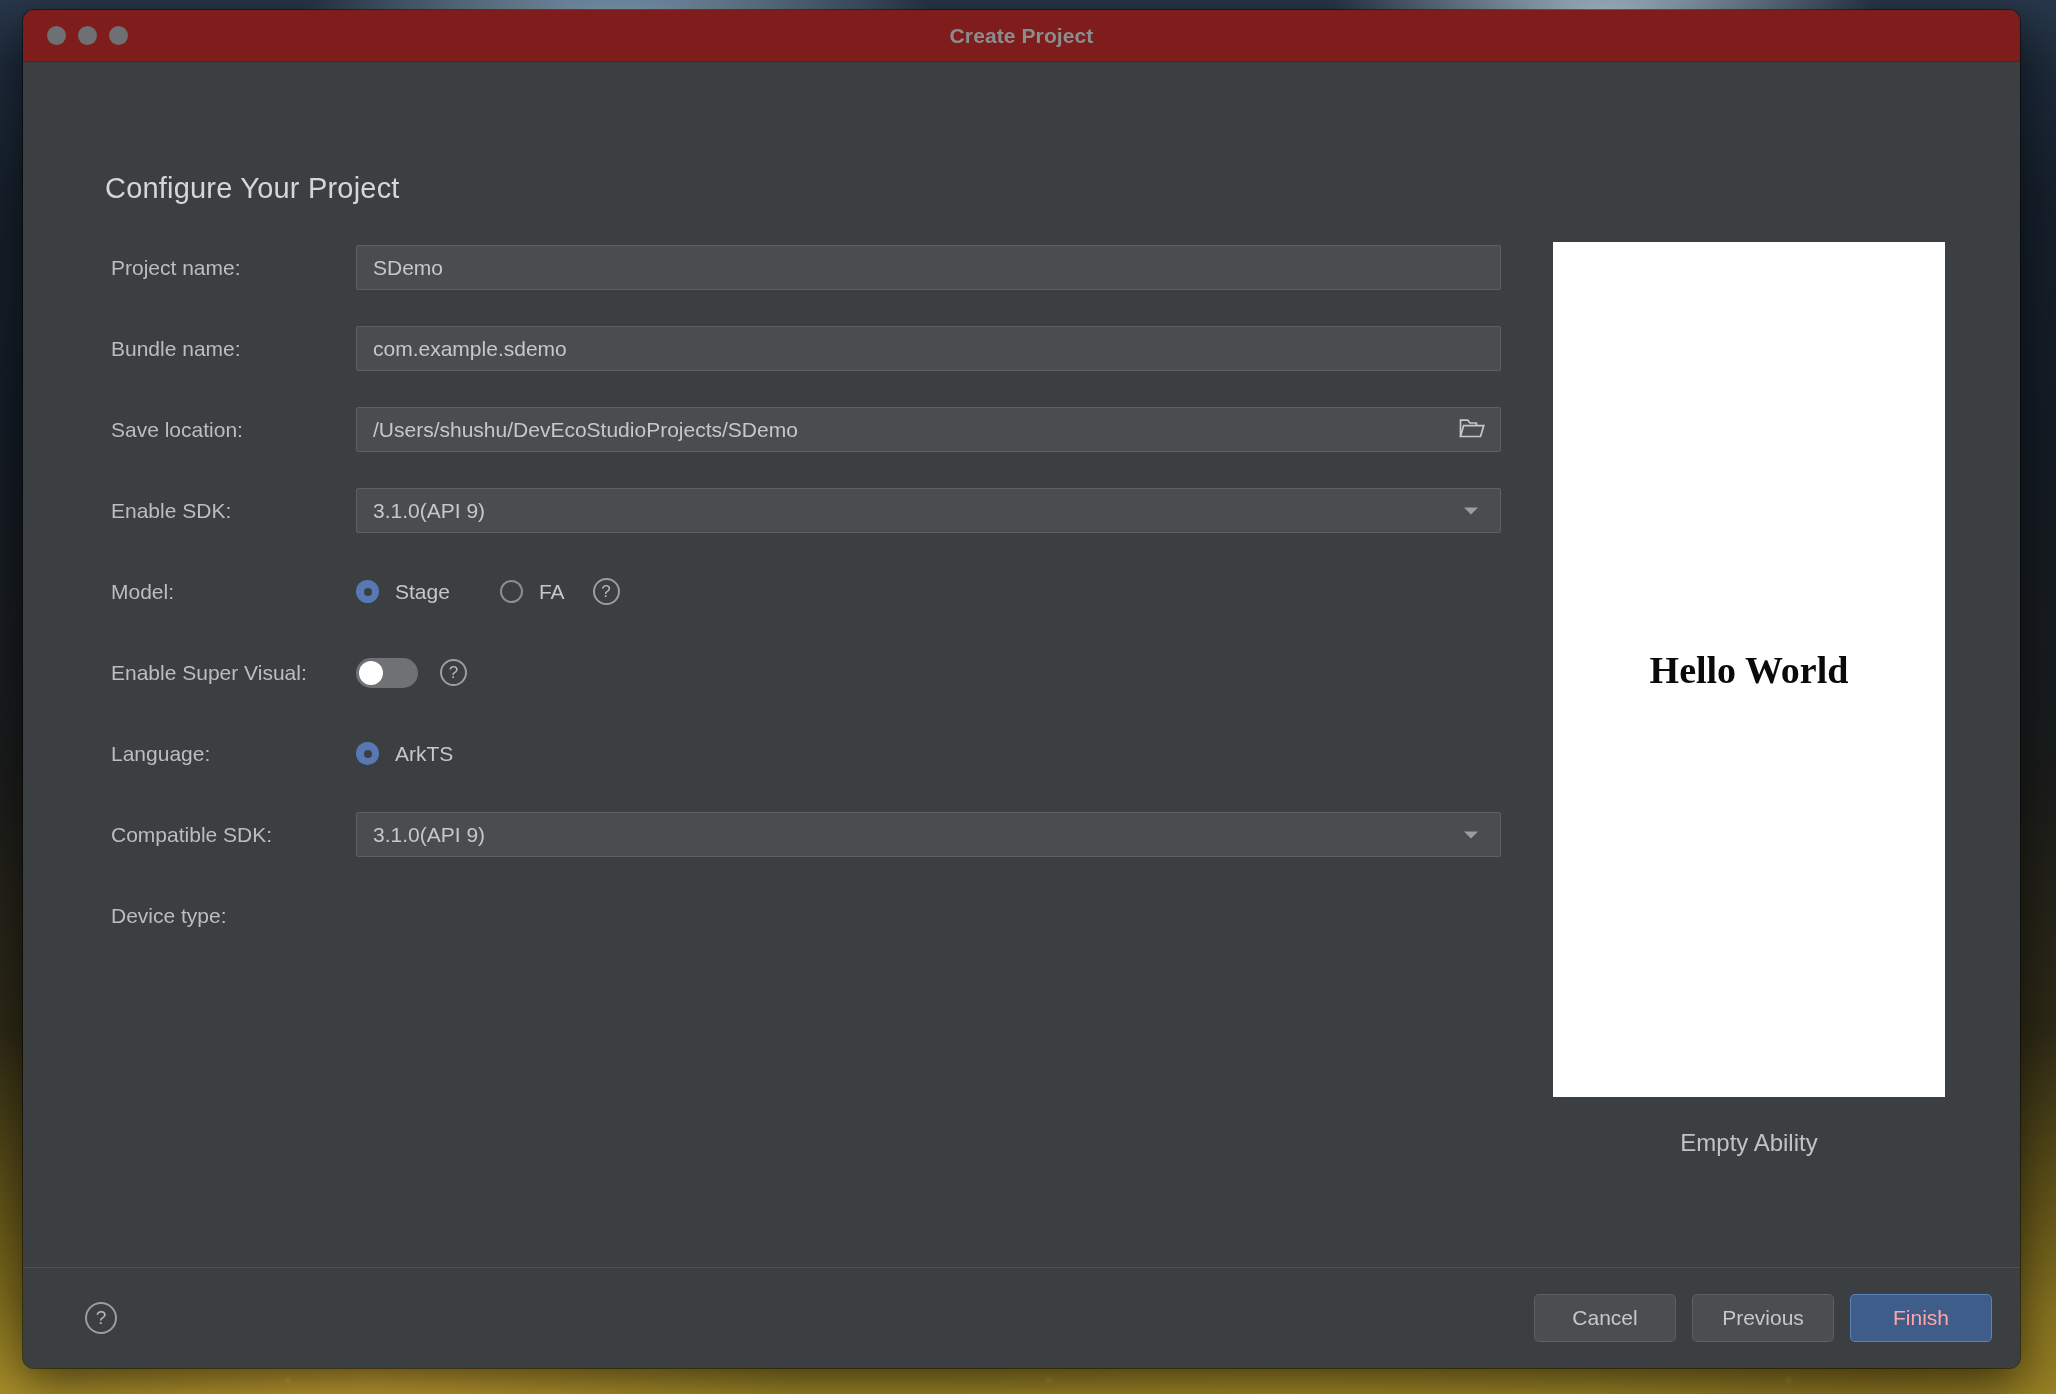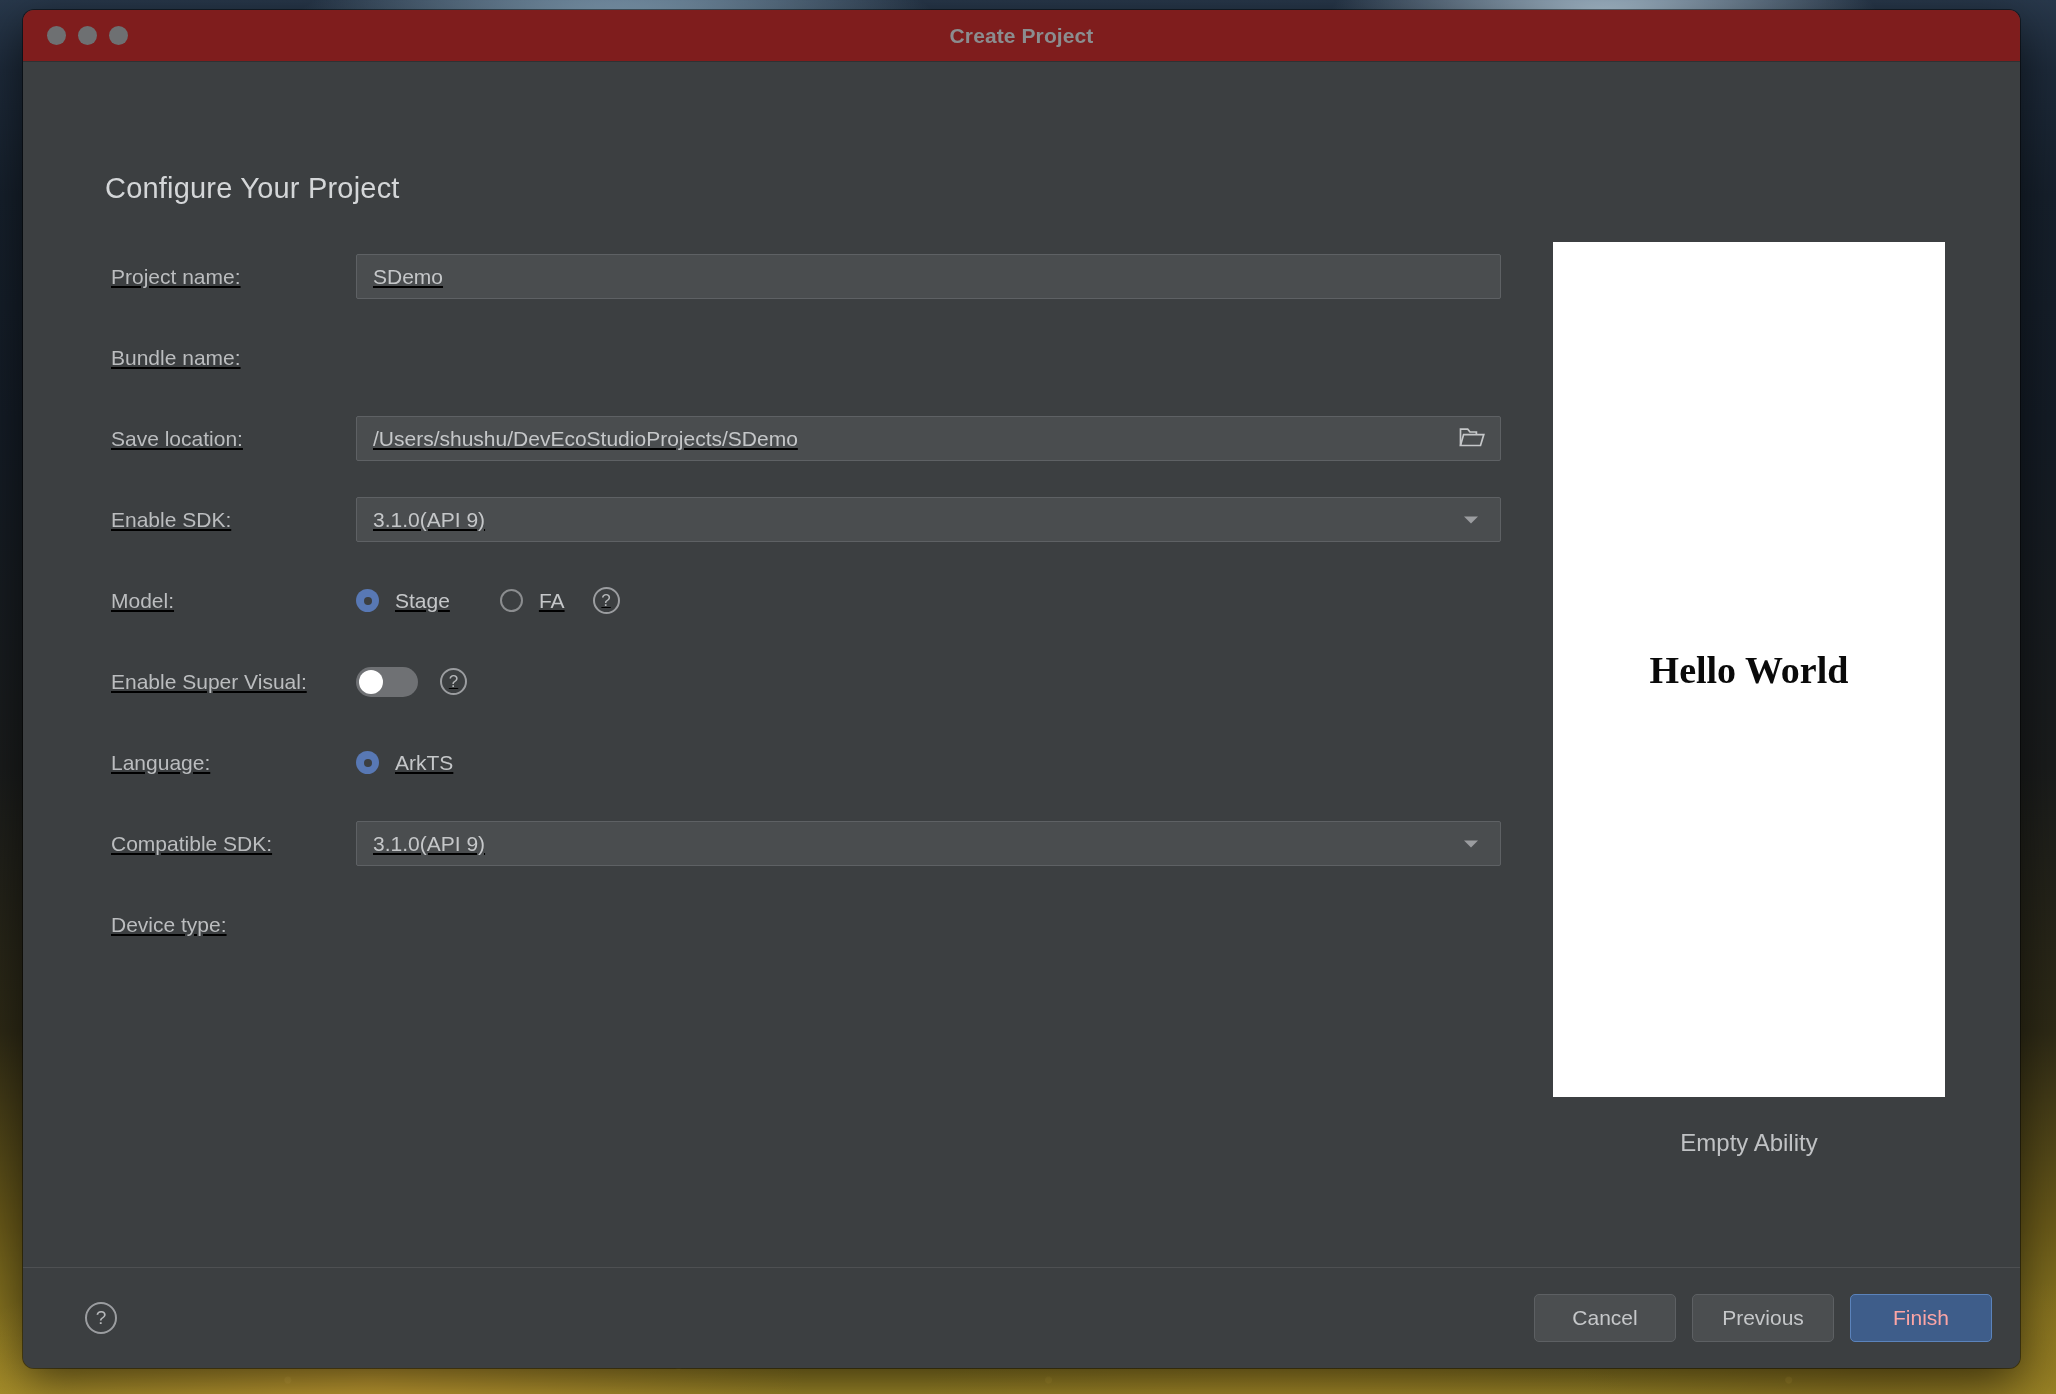--- a/index.html
+++ b/index.html
@@ -126,23 +126,22 @@
     top: 110px;
     font-size: 29px;
     color: #d4d6d8;
     letter-spacing: .2px;
   }
 
   
   #form {
     position: absolute;
     left: 88px;
-    top: 192px;
+    top: 183px;
     width: 1390px;
-    text-decoration: underline;
   }
   .row {
     display: flex;
     align-items: center;
     height: 45px;
     margin-bottom: 36px;
   }
   .row-label {
     width: 245px;
     flex: 0 0 245px;
@@ -392,20 +391,23 @@
 
       <div class="row">
         <div class="row-label">Project name:</div>
         <div class="control">
           <div class="textfield" placeholder="Project name">SDemo</div>
         </div>
       </div>
 
       <div class="row">
         <div class="row-label">Bundle name:</div>
+        <div class="control">
+          <div class="textfield" placeholder="Bundle name">com.example.sdemo</div>
+        </div>
       </div>
 
       <div class="row">
         <div class="row-label">Save location:</div>
         <div class="control">
           <div class="textfield with-button" placeholder="Save location">/Users/shushu/DevEcoStudioProjects/SDemo</div>
           <button class="folder-btn">
             <span>
               <svg width="26" height="22" viewBox="0 0 26 22" fill="none" stroke="#c5c7c9" stroke-width="1.7">
                 <path d="M1.5 19.5V3.2h7.2l2.3 2.8h6.4v3"></path>

